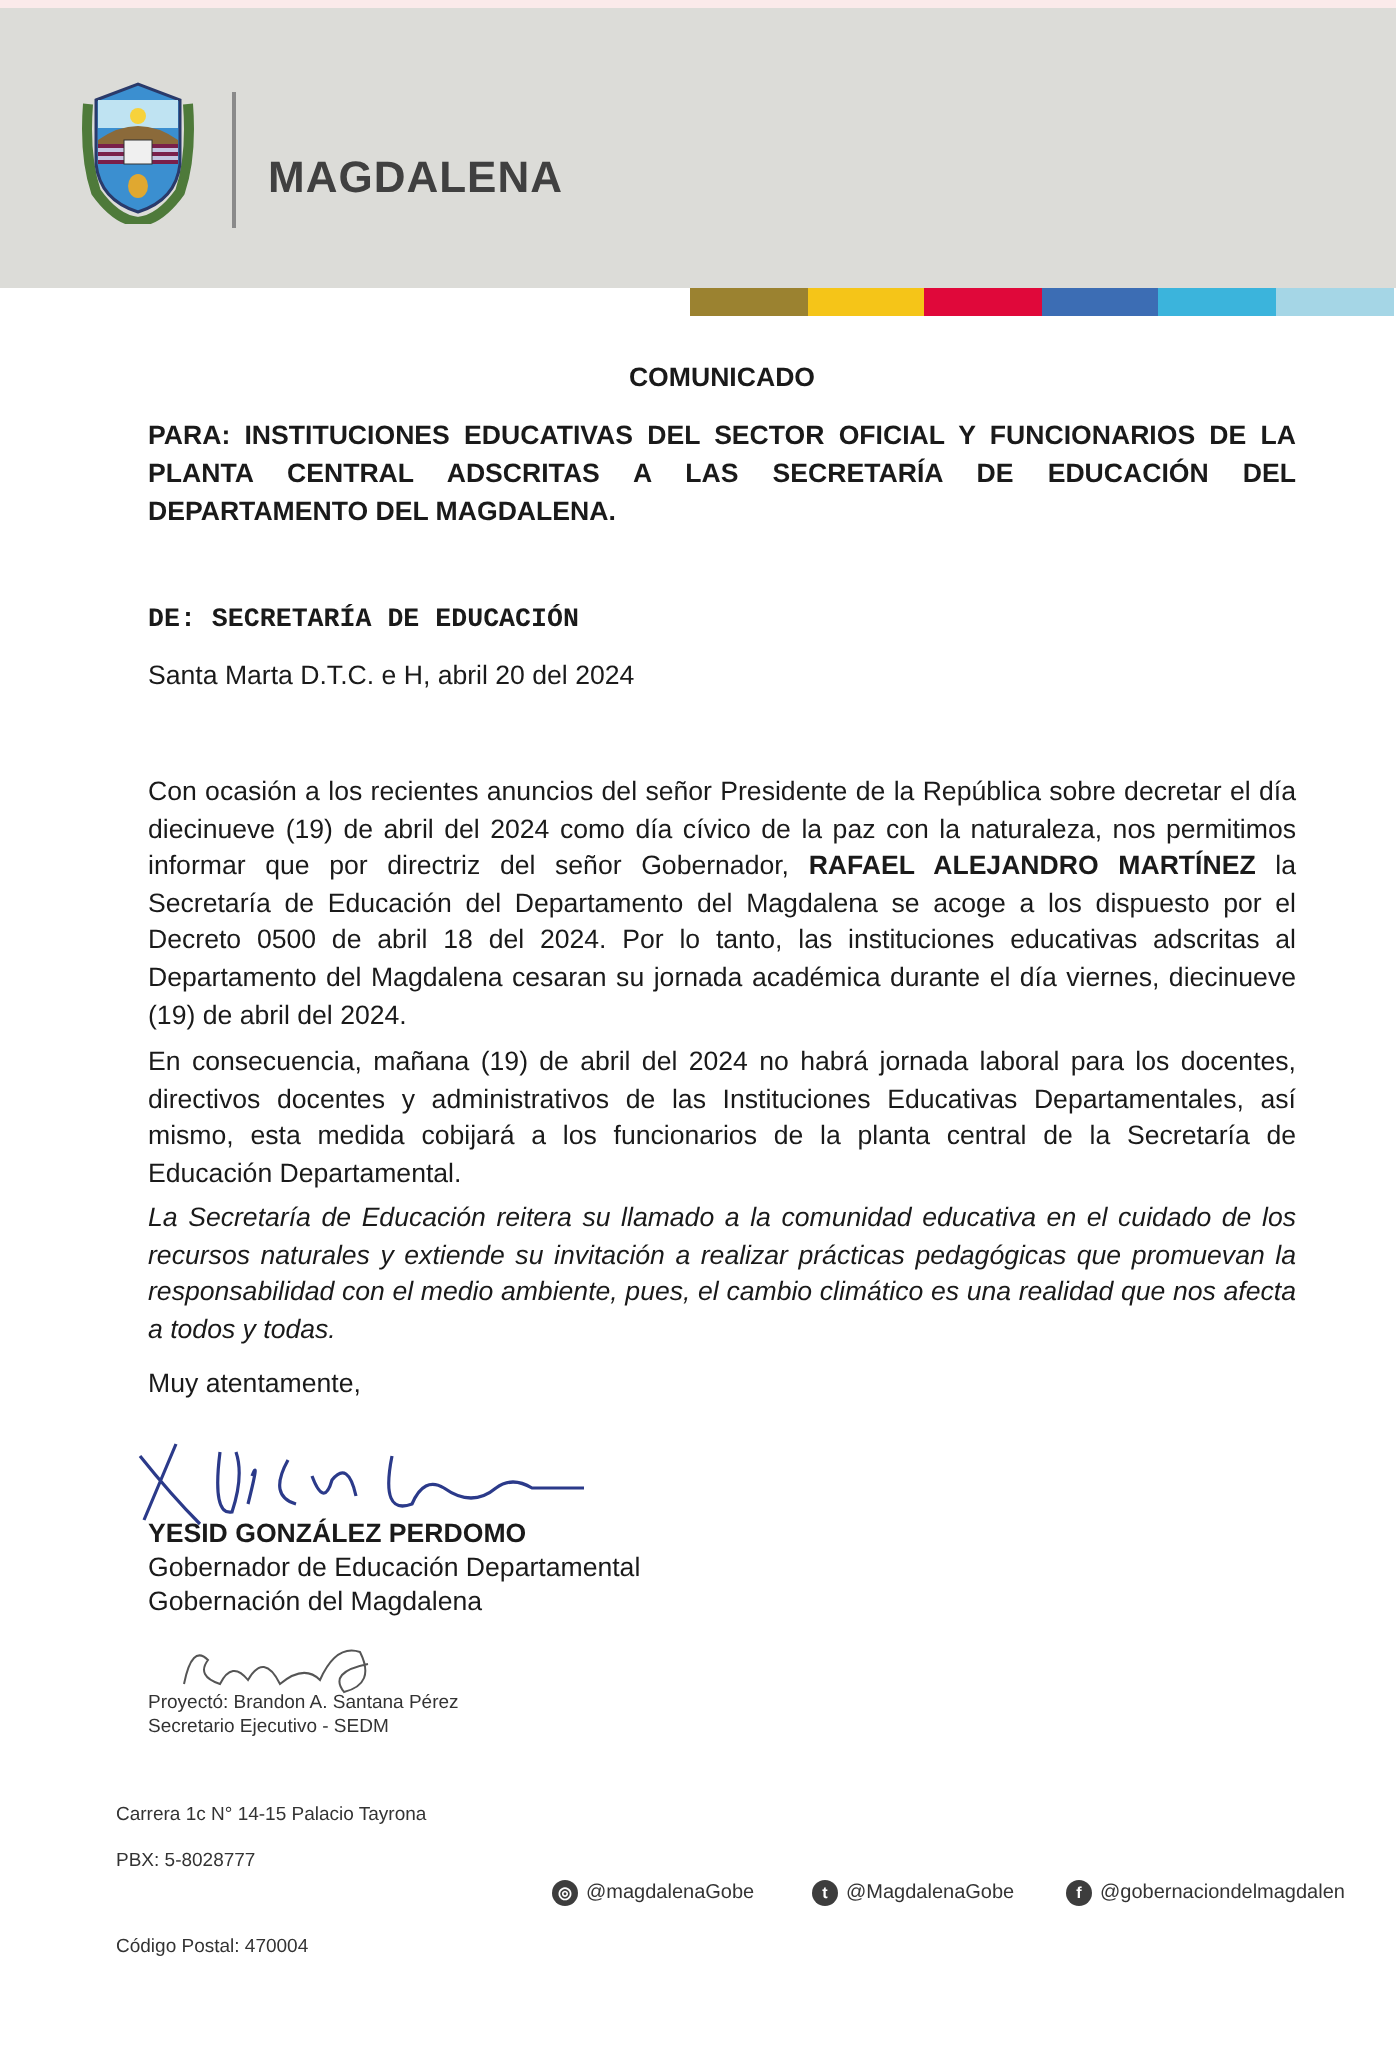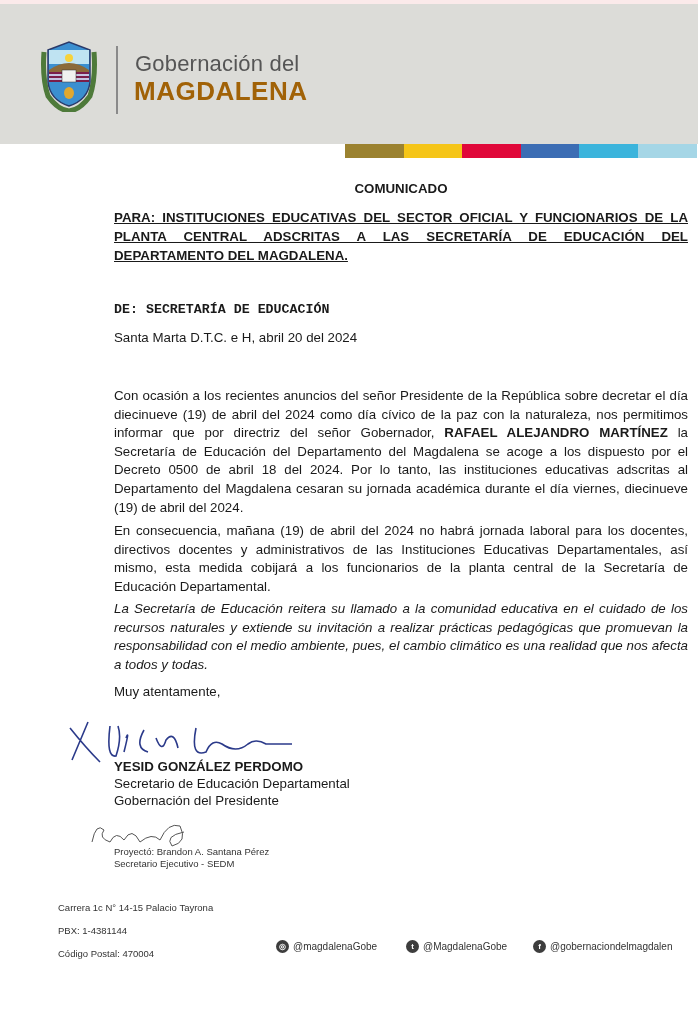--- a/index.html
+++ b/index.html
@@ -3,24 +3,24 @@
 <meta charset="utf-8">
 <style>
   html, body { margin: 0; padding: 0; }
   body { width: 698px; height: 1024px; background: #ffffff; position: relative; overflow: hidden;
          font-family: "Liberation Sans", sans-serif; color: #1a1a1a; }
   .topstrip { position: absolute; left: 0; top: 0; width: 698px; height: 4px; background: #fbeaea; }
   .header { position: absolute; left: 0; top: 4px; width: 698px; height: 140px; background: #dcdcd8; }
   .crest { position: absolute; left: 38px; top: 34px; width: 62px; height: 74px; }
   .vline { position: absolute; left: 116px; top: 42px; width: 2px; height: 68px; background: #8a8a8a; }
   .brand1 { position: absolute; left: 135px; top: 47px; font-size: 22px; color: #555; letter-spacing: 0.2px; }
-  .brand2 { position: absolute; left: 134px; top: 72px; font-size: 26px; font-weight: bold; color: #a16207; letter-spacing: 0.5px; }
+  .brand2 { position: absolute; left: 134px; top: 72px; font-size: 22px; font-weight: bold; color: #404040; letter-spacing: 0.5px; }
   .colorbar { position: absolute; left: 345px; top: 144px; height: 14px; display: flex; }
   .colorbar span { display: block; width: 58.6px; height: 14px; }
-  .doc { position: absolute; left: 74px; width: 574px; font-size: 13.3px; line-height: 18.6px; margin-left: 40px; }
+  .doc { position: absolute; left: 74px; width: 574px; font-size: 13.3px; line-height: 18.6px; }
   .center { text-align: center; }
   .bold { font-weight: bold; }
   .justify { text-align: justify; text-align-last: left; }
   .sig { position: absolute; left: 66px; top: 708px; width: 250px; height: 60px; }
   .sig2 { position: absolute; left: 88px; top: 812px; width: 110px; height: 40px; }
   .small { font-size: 9.5px; line-height: 12px; color: #333; }
   .foot { position: absolute; left: 58px; font-size: 9.5px; color: #333; }
   .social { position: absolute; top: 940px; display: flex; align-items: center; font-size: 10px; color: #333; }
   .social .ico { width: 13px; height: 13px; border-radius: 50%; background: #3d3d3d; color: #fff; font-size: 8px; display: inline-flex; align-items: center; justify-content: center; margin-right: 4px; font-weight: bold; }
 </style>
@@ -35,60 +35,59 @@
     <rect x="11" y="12" width="40" height="14" fill="#bfe3f2"></rect>
     <circle cx="31" cy="20" r="4" fill="#f7d23b"></circle>
     <path d="M11 32 Q31 18 51 32 L51 34 L11 34 Z" fill="#8b6a3a"></path>
     <rect x="11" y="34" width="40" height="10" fill="#7a1f4a"></rect>
     <rect x="11" y="36" width="40" height="2" fill="#c4c4e0"></rect>
     <rect x="11" y="40" width="40" height="2" fill="#c4c4e0"></rect>
     <rect x="24" y="32" width="14" height="12" fill="#f0f0f0" stroke="#333" stroke-width="0.5"></rect>
     <ellipse cx="31" cy="55" rx="5" ry="6" fill="#e0a830"></ellipse>
   </svg>
   <div class="vline"></div>
-  <div class="brand1">Gobernación del</div>
   <div class="brand2">MAGDALENA</div>
 </div>
 <div class="colorbar">
   <span style="background: rgb(155, 130, 48);"></span>
   <span style="background: rgb(245, 197, 24);"></span>
   <span style="background: rgb(224, 8, 58);"></span>
   <span style="background: rgb(60, 109, 180);"></span>
   <span style="background: rgb(59, 180, 220);"></span>
   <span style="background: rgb(165, 214, 230);"></span>
 </div>
 
 <div class="doc center bold" style="top:180px;">COMUNICADO</div>
-<div class="doc bold justify" style="top:208px; line-height:19px;text-decoration:underline;">PARA: INSTITUCIONES EDUCATIVAS DEL SECTOR OFICIAL Y FUNCIONARIOS DE LA PLANTA CENTRAL ADSCRITAS A LAS SECRETARÍA DE EDUCACIÓN DEL DEPARTAMENTO DEL MAGDALENA.</div>
+<div class="doc bold justify" style="top:208px; line-height:19px;">PARA: INSTITUCIONES EDUCATIVAS DEL SECTOR OFICIAL Y FUNCIONARIOS DE LA PLANTA CENTRAL ADSCRITAS A LAS SECRETARÍA DE EDUCACIÓN DEL DEPARTAMENTO DEL MAGDALENA.</div>
 <div class="doc bold" style="top:301px;font-family:Liberation Mono, monospace;">DE: SECRETARÍA DE EDUCACIÓN</div>
 <div class="doc" style="top:329px;">Santa Marta D.T.C. e H, abril 20 del 2024</div>
 
 <div class="doc justify" style="top:387px;">
   <span>Con ocasión a los recientes anuncios del señor Presidente de la República sobre decretar el día diecinueve (19) de abril del 2024 como día cívico de la paz con la naturaleza, nos permitimos informar que por directriz del señor Gobernador, </span><span class="bold">RAFAEL ALEJANDRO MARTÍNEZ</span><span> la Secretaría de Educación del Departamento del Magdalena se acoge a los dispuesto por el Decreto 0500 de abril 18 del 2024. Por lo tanto, las instituciones educativas adscritas al Departamento del Magdalena cesaran su jornada académica durante el día viernes, diecinueve (19) de abril del 2024.</span>
 </div>
 <div class="doc justify" style="top:522px;">En consecuencia, mañana (19) de abril del 2024 no habrá jornada laboral para los docentes, directivos docentes y administrativos de las Instituciones Educativas Departamentales, así mismo, esta medida cobijará a los funcionarios de la planta central de la Secretaría de Educación Departamental.</div>
 <div class="doc justify" style="top:600px;font-style:italic;">La Secretaría de Educación reitera su llamado a la comunidad educativa en el cuidado de los recursos naturales y extiende su invitación a realizar prácticas pedagógicas que promuevan la responsabilidad con el medio ambiente, pues, el cambio climático es una realidad que nos afecta a todos y todas.</div>
 <div class="doc" style="top:683px;">Muy atentamente,</div>
 
 <svg class="sig" viewBox="0 0 250 60">
   <path d="M6 52 L22 14 M4 20 Q20 40 34 54 M44 18 Q40 50 50 48 Q56 30 52 18 M60 30 Q64 20 58 44 M78 22 Q68 40 82 44 M90 30 Q96 46 100 32 Q108 22 112 40 M130 20 Q124 50 140 44 Q146 30 156 36 Q170 46 182 36 Q190 30 200 36 L226 36" fill="none" stroke="#2b3a8a" stroke-width="1.6"></path>
 </svg>
 <div class="doc bold" style="top:758px;">YESID GONZÁLEZ PERDOMO</div>
-<div class="doc" style="top:775px;">Secretario de Educación Departamental</div>
-<div class="doc" style="top:792px;">Gobernación del Presidente</div>
+<div class="doc" style="top:775px;">Gobernador de Educación Departamental</div>
+<div class="doc" style="top:792px;">Gobernación del Magdalena</div>
 
 <svg class="sig2" viewBox="0 0 110 40">
   <path d="M4 30 Q8 10 16 18 Q10 26 22 30 Q28 18 36 28 Q44 14 52 30 Q64 20 72 28 Q80 10 92 14 Q100 30 84 34 Q76 24 96 20" fill="none" stroke="#555" stroke-width="1"></path>
 </svg>
 <div class="doc small" style="top:846px;">Proyectó: Brandon A. Santana Pérez</div>
 <div class="doc small" style="top:858px;">Secretario Ejecutivo - SEDM</div>
 
 <div class="foot" style="top:902px;">Carrera 1c N° 14-15 Palacio Tayrona</div>
-<div class="foot" style="top:925px;">PBX: 1-4381144</div>
-<div class="foot" style="top:948px;">Código Postal: 470004</div>
+<div class="foot" style="top:925px;">PBX: 5-8028777</div>
+<div class="foot" style="top:968px;">Código Postal: 470004</div>
 
 <div class="social" style="left:276px;">
   <span class="ico">◎</span>
   <span>@magdalenaGobe</span>
 </div>
 <div class="social" style="left:406px;">
   <span class="ico">t</span>
   <span>@MagdalenaGobe</span>
 </div>
 <div class="social" style="left:533px;">

